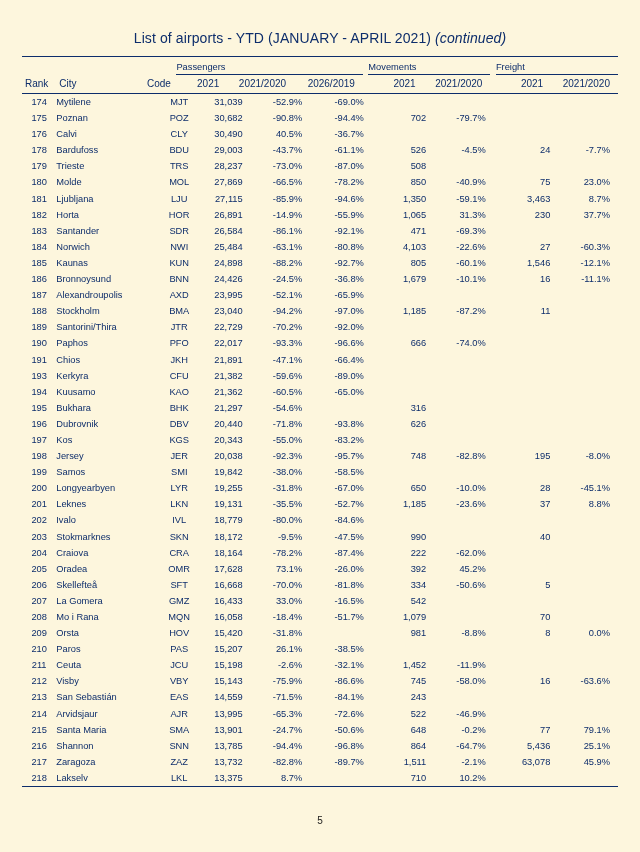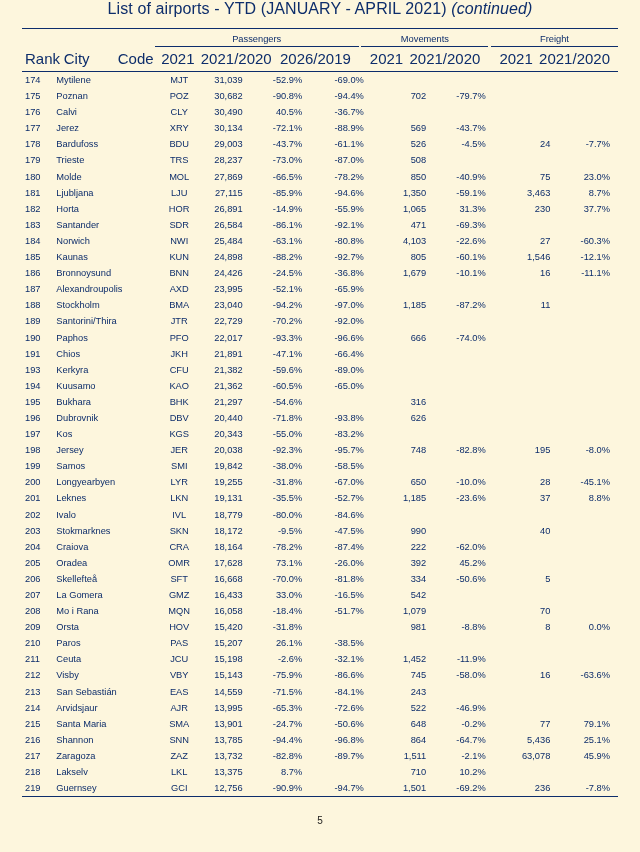--- a/index.html
+++ b/index.html
@@ -17,22 +17,23 @@
   .page {
     position: relative;
     width: 640px;
     height: 852px;
     background: #fdf6dd;
     box-sizing: border-box;
     padding: 0 22px;
   }
   .doc-title {
     text-align: center;
-    font-size: 16px;
+    font-size: 14px;
     color: #0d2d6b;
+    padding-top: 30px;
     padding-bottom: 10px;
     letter-spacing: 0.1px;
   }
   .doc-title .cont {
     font-style: italic;
   }
   .rule {
     border-top: 1.4px solid #0d2d6b;
     width: 100%;
   }
@@ -45,38 +46,38 @@
     font-size: 9.3px;
     color: #0d2d6b;
   }
   th, td {
     padding: 0;
     font-weight: normal;
     white-space: nowrap;
   }
   thead .grp th {
     font-size: 9.3px;
-    text-align: center;
+    text-align: left;
     padding-bottom: 2px;
     padding-top: 5px;
   }
   thead .grp th.u {
     border-bottom: 0.9px solid #0d2d6b;
   }
   thead .sub th {
-    font-size: 15px;
+    font-size: 10px;
     padding-top: 3px;
     padding-bottom: 4px;
   }
   tbody td {
     height: 16.1px;
     line-height: 16.1px;
     font-size: 9.3px;
   }
-  .c-rank { width: 38px; text-align: left; padding-left: 3px; }
+  .c-rank { width: 38px; text-align: center; padding-left: 3px; }
   .c-city { width: 136px; text-align: left; padding-left: 3px; }
   .c-code { width: 44px; text-align: center; }
   .c-num  { width: 60px; text-align: right; padding-right: 6px; }
   .c-num2 { width: 72px; text-align: right; padding-right: 8px; }
   .c-num3 { width: 68px; text-align: right; padding-right: 6px; }
   .gap { width: 10px; }
   thead .sub th.c-rank, thead .sub th.c-city { text-align: left; }
   thead .sub th.c-code { text-align: center; }
   thead .sub th.c-num, thead .sub th.c-num2, thead .sub th.c-num3 { text-align: right; }
   .pagenum {
@@ -170,34 +171,20 @@
           <td class="c-num2">40.5%</td>
           <td class="c-num2">-36.7%</td>
           <td class="gap"></td>
           <td class="c-num3"></td>
           <td class="c-num2"></td>
           <td class="gap"></td>
           <td class="c-num3"></td>
           <td class="c-num2"></td>
         </tr>
         <tr>
-          <td class="c-rank">177</td>
-          <td class="c-city">Jerez</td>
-          <td class="c-code">XRY</td>
-          <td class="c-num">30,134</td>
-          <td class="c-num2">-72.1%</td>
-          <td class="c-num2">-88.9%</td>
-          <td class="gap"></td>
-          <td class="c-num3">569</td>
-          <td class="c-num2">-43.7%</td>
-          <td class="gap"></td>
-          <td class="c-num3"></td>
-          <td class="c-num2"></td>
-        </tr>
-        <tr>
           <td class="c-rank">178</td>
           <td class="c-city">Bardufoss</td>
           <td class="c-code">BDU</td>
           <td class="c-num">29,003</td>
           <td class="c-num2">-43.7%</td>
           <td class="c-num2">-61.1%</td>
           <td class="gap"></td>
           <td class="c-num3">526</td>
           <td class="c-num2">-4.5%</td>
           <td class="gap"></td>
@@ -743,33 +730,19 @@
           <td class="c-num">13,375</td>
           <td class="c-num2">8.7%</td>
           <td class="c-num2"></td>
           <td class="gap"></td>
           <td class="c-num3">710</td>
           <td class="c-num2">10.2%</td>
           <td class="gap"></td>
           <td class="c-num3"></td>
           <td class="c-num2"></td>
         </tr>
-        <tr>
-          <td class="c-rank">219</td>
-          <td class="c-city">Guernsey</td>
-          <td class="c-code">GCI</td>
-          <td class="c-num">12,756</td>
-          <td class="c-num2">-90.9%</td>
-          <td class="c-num2">-94.7%</td>
-          <td class="gap"></td>
-          <td class="c-num3">1,501</td>
-          <td class="c-num2">-69.2%</td>
-          <td class="gap"></td>
-          <td class="c-num3">236</td>
-          <td class="c-num2">-7.8%</td>
-        </tr>
       </tbody>
   </table>
 
   <div class="rule"></div>
 
   <div class="pagenum">5</div>
 </div>
 
 </body></html>

